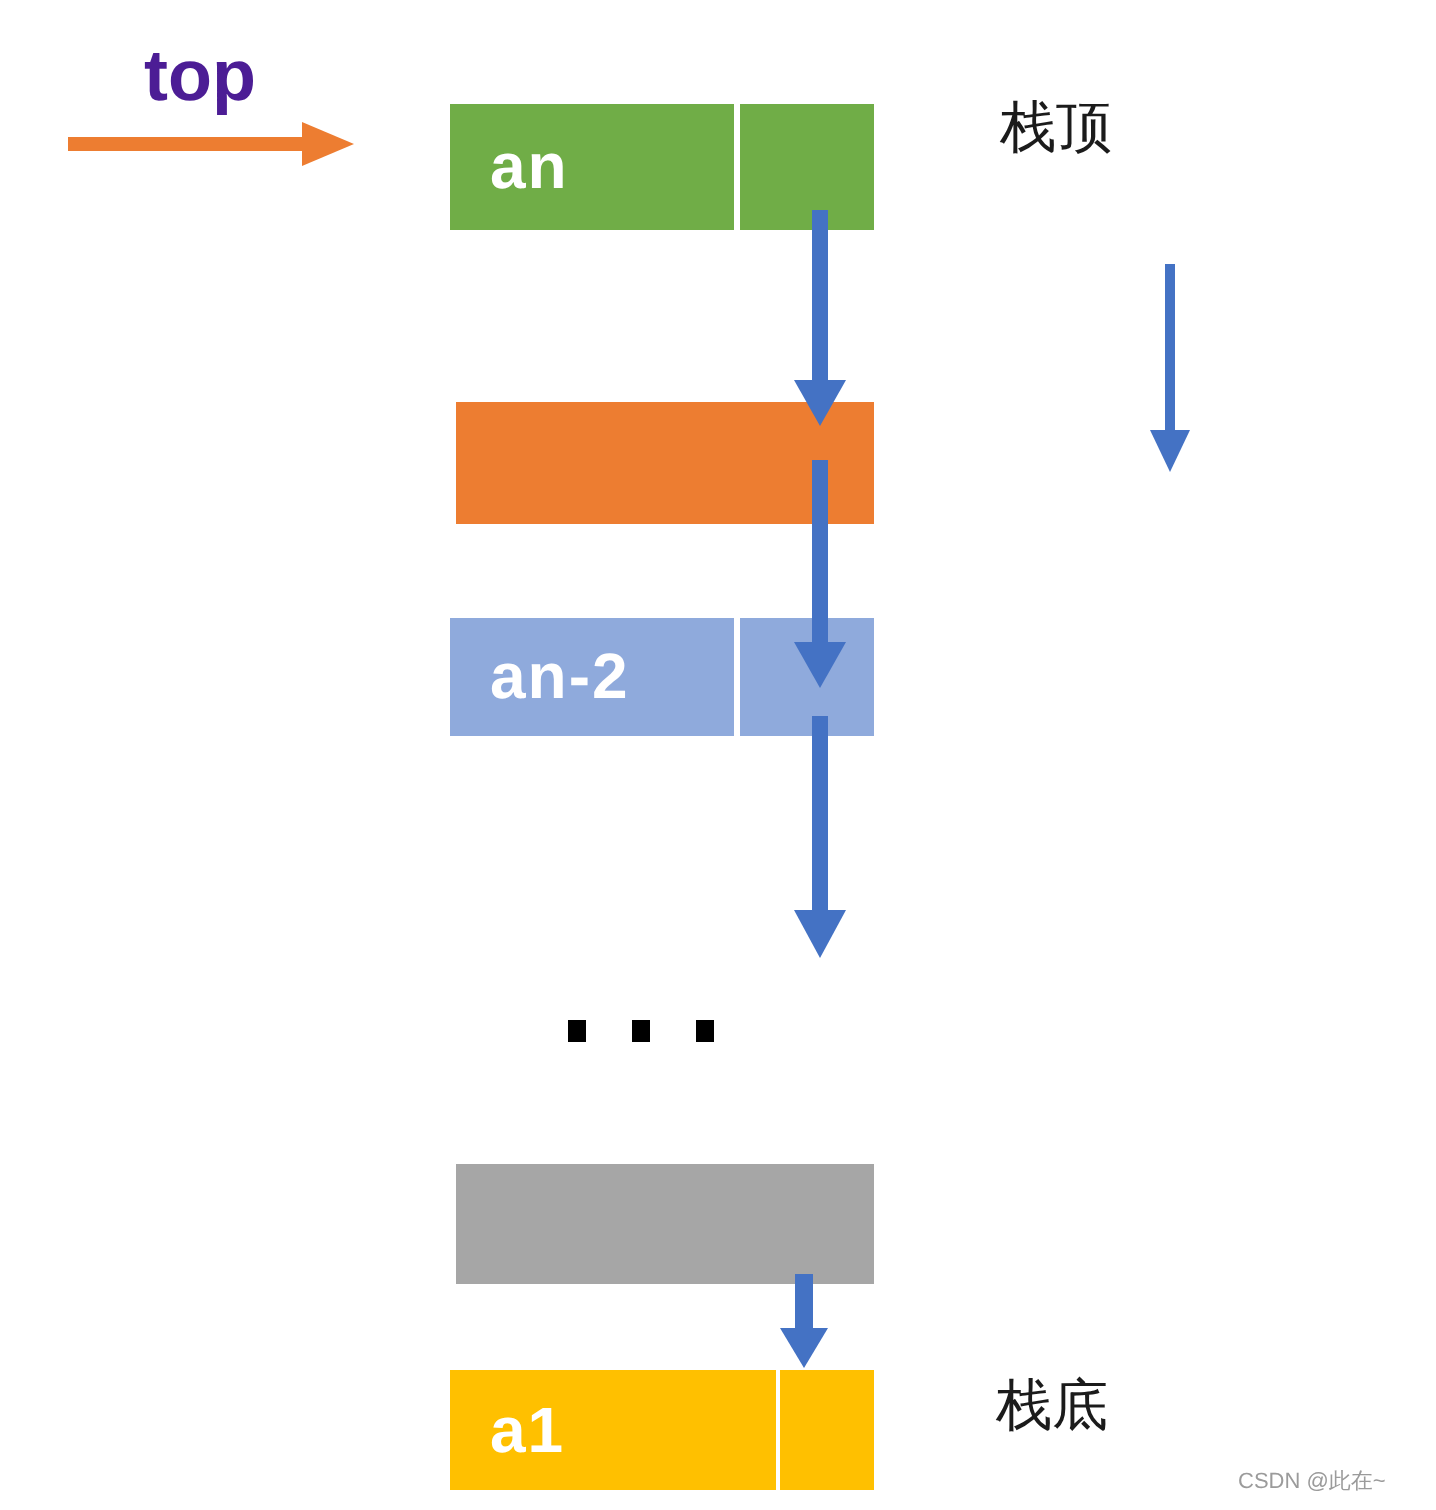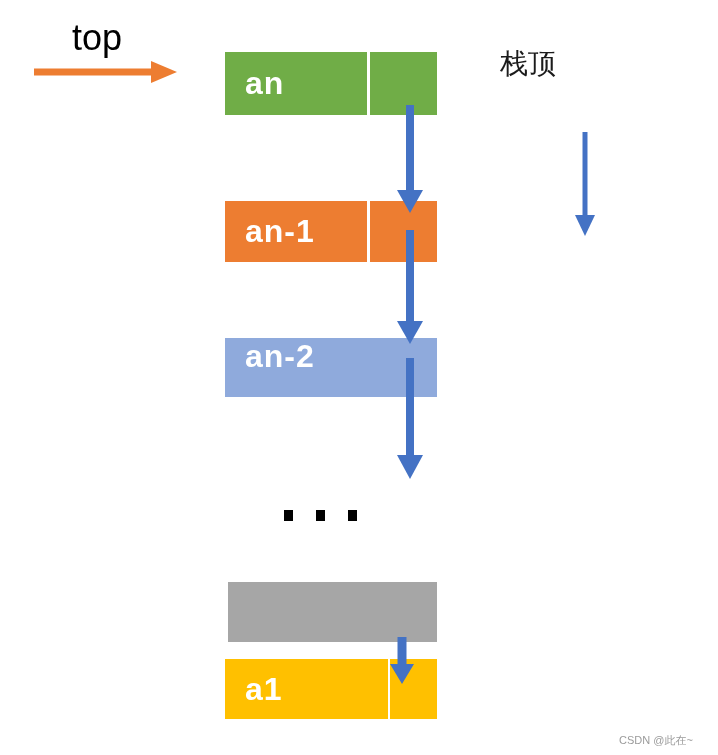--- a/index.html
+++ b/index.html
@@ -49,22 +49,23 @@
     font-size: 28px;
     color: #1b1b1b;
     line-height: 1;
     white-space: nowrap;
   }
   .top-label {
     position: absolute;
     left: 72px;
     top: 20px;
     font-size: 36px;
-    color: #000000;
+    color: #4c1d95;
     line-height: 1;
+    font-weight: bold;
   }
   .arrow-svg { display: block; }
   .arrow-blue-stroke { stroke: var(--arrow-blue); }
   .arrow-blue-fill   { fill: var(--arrow-blue); }
   .arrow-orange-stroke { stroke: var(--arrow-orange); }
   .arrow-orange-fill   { fill: var(--arrow-orange); }
 
   .ellipsis {
     position: absolute;
     left: 284px;
@@ -99,41 +100,38 @@
 
   <div class="node" style="top: 40px; height: 63px; background: rgb(112, 173, 71); margin-top: 12px;">
     <div class="data-cell">
       <span>an</span>
     </div>
     <div class="divider"></div>
     <div class="pointer-cell"></div>
   </div>
 
   <div class="node" style="top: 201px; height: 61px; background: rgb(237, 125, 49);">
-    <div class="data-cell">
-      <span>an-1</span>
-    </div>
     <div class="divider"></div>
     <div class="pointer-cell"></div>
   </div>
 
-  <div class="node" style="top: 338px; height: 59px; background: rgb(143, 170, 220); flex-direction: column;">
+  <div class="node" style="top: 309px; height: 59px; background: rgb(143, 170, 220);">
     <div class="data-cell">
       <span>an-2</span>
     </div>
     <div class="divider"></div>
     <div class="pointer-cell"></div>
   </div>
 
   <div class="node" style="top: 582px; height: 60px; background: rgb(166, 166, 166);">
     <div class="divider"></div>
     <div class="pointer-cell"></div>
   </div>
 
-  <div class="node" style="top: 659px; height: 60px; background: rgb(255, 192, 0); gap: 47px;">
+  <div class="node" style="top: 685px; height: 60px; background: rgb(255, 192, 0); gap: 47px;">
     <div class="data-cell">
       <span>a1</span>
     </div>
     <div class="divider"></div>
     <div class="pointer-cell"></div>
   </div>
 
   <svg class="abs arrow-svg" style="left:394px; top:104px;" width="32" height="110" viewBox="0 0 32 110">
     <line class="arrow-blue-stroke" x1="16" y1="1" x2="16" y2="86" stroke-width="8"></line>
     <polygon class="arrow-blue-fill" points="3,86 29,86 16,109"></polygon>
@@ -153,20 +151,21 @@
     <line class="arrow-blue-stroke" x1="16" y1="0" x2="16" y2="27" stroke-width="9"></line>
     <polygon class="arrow-blue-fill" points="4,27 28,27 16,47"></polygon>
   </svg>
 
   <svg class="abs arrow-svg" style="left:572px; top:130px;" width="26" height="108" viewBox="0 0 26 108">
     <line class="arrow-blue-stroke" x1="13" y1="2" x2="13" y2="85" stroke-width="5"></line>
     <polygon class="arrow-blue-fill" points="3,85 23,85 13,106"></polygon>
   </svg>
 
   <div class="label-cn" style="left:500px; top:50px;">栈顶</div>
+  <div class="label-cn" style="left:498px; top:689px;">栈底</div>
 
   <div class="ellipsis">
     <div class="dot"></div>
     <div class="dot"></div>
     <div class="dot"></div>
   </div>
 
   <div class="watermark">CSDN @此在~</div>
 
 </div>

